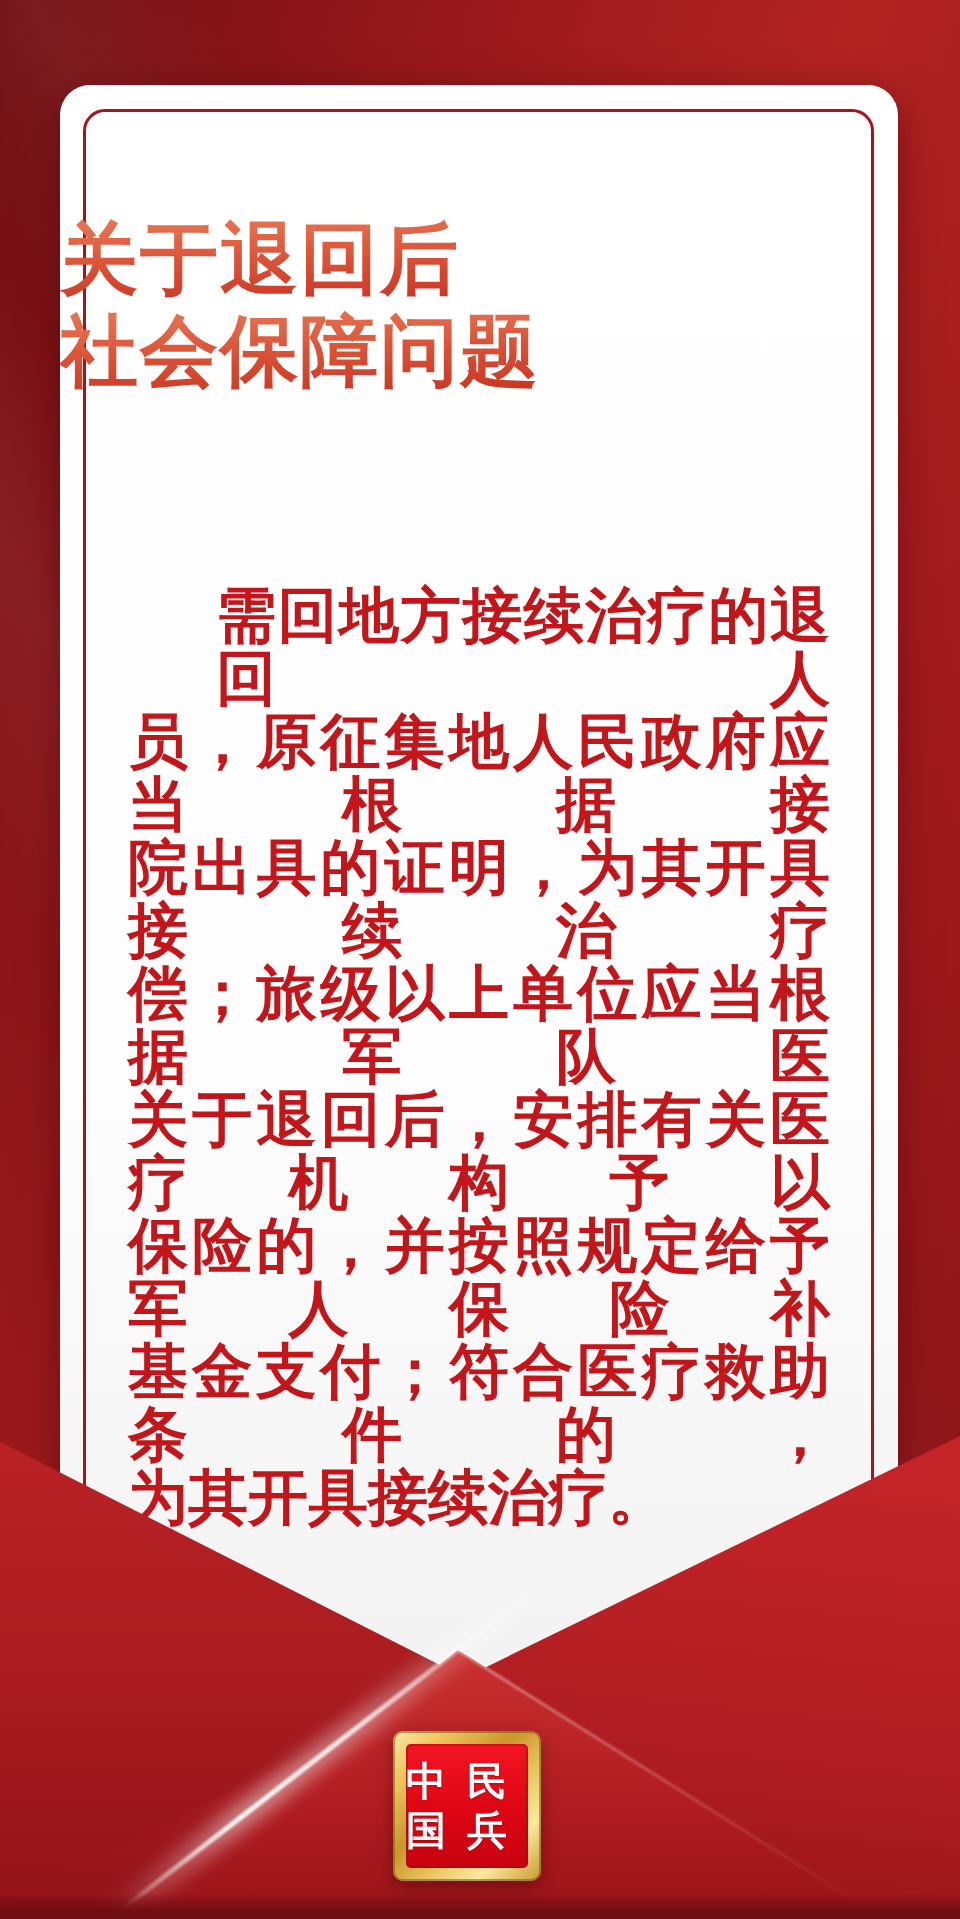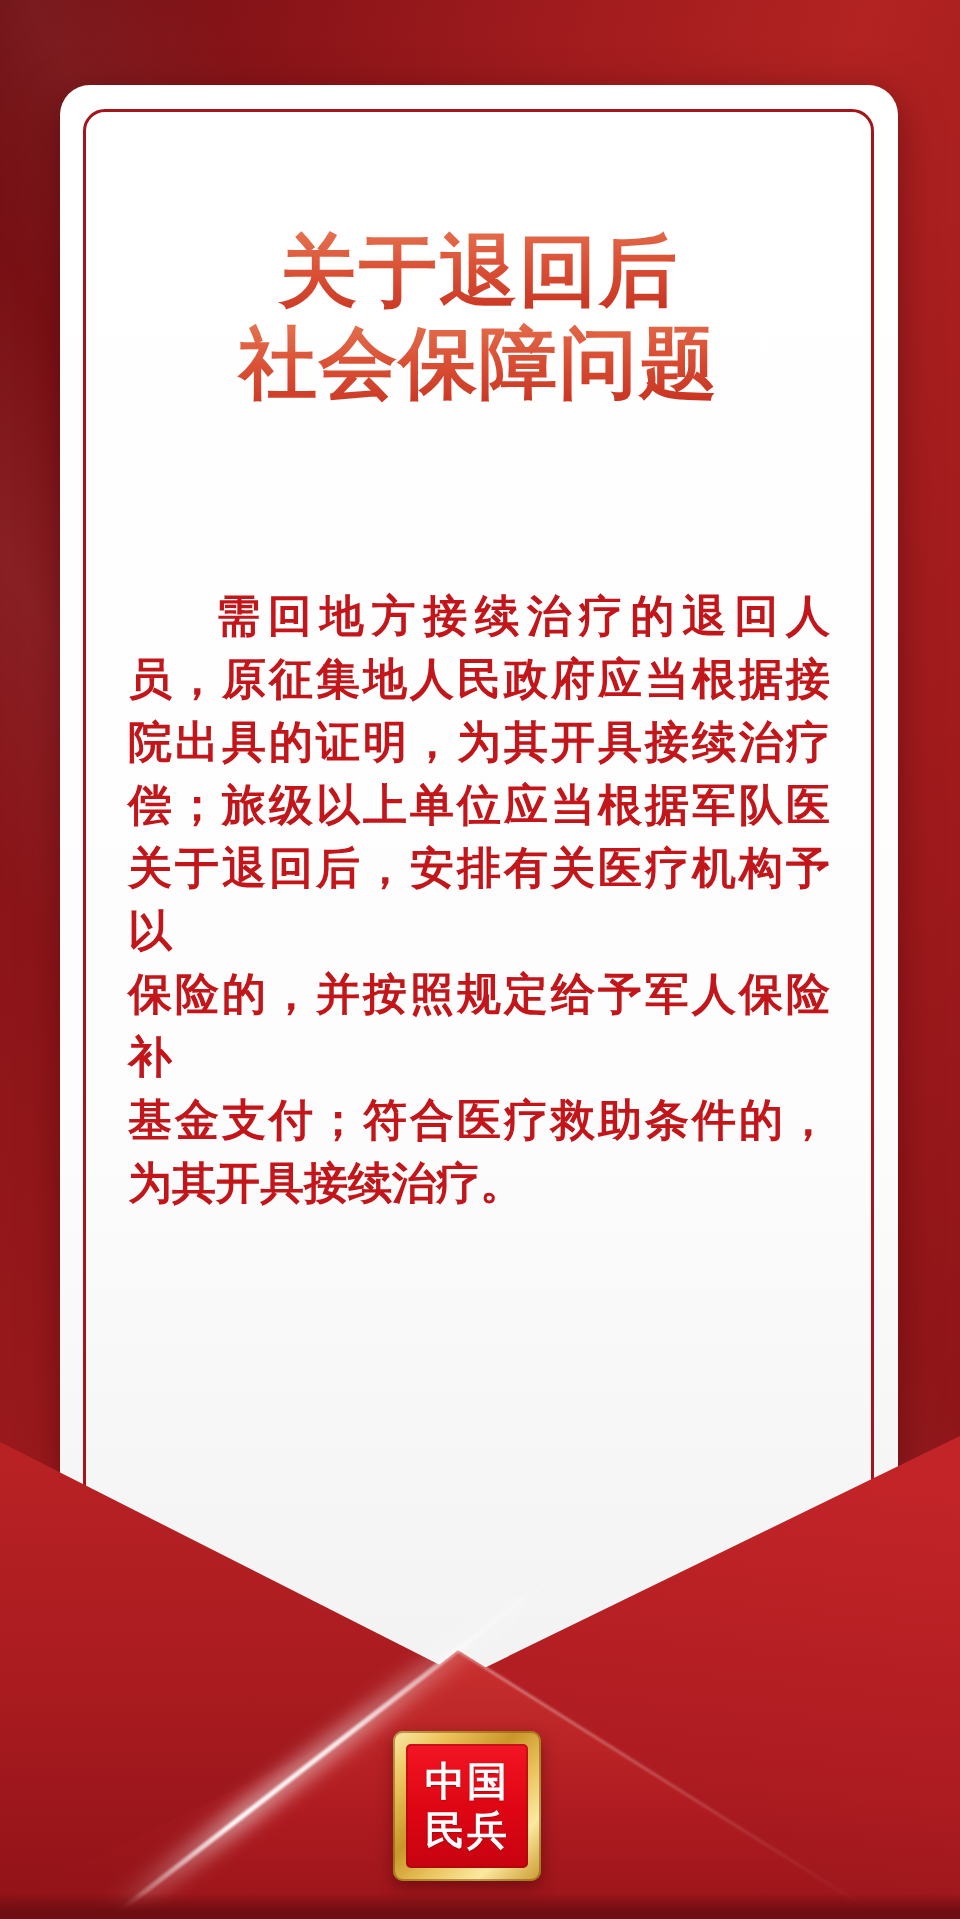--- a/index.html
+++ b/index.html
@@ -22,36 +22,36 @@
     background:linear-gradient(180deg,#ffffff 0%,#fdfdfd 55%,#efeeee 100%);
     border-radius:30px 30px 0 0;
     box-shadow:0 10px 40px rgba(70,0,8,.55);
   }
   .card-border{
     position:absolute;left:23px;right:24px;top:24px;bottom:-12px;
     border:3px solid #a5161c;border-radius:22px;
   }
   
   .title{
-    position:absolute;left:0;right:0;top:141px;text-align:center;
+    position:absolute;left:0;right:0;top:129px;text-align:left;
     font-family:"Liberation Serif","DejaVu Serif",serif;
     font-weight:700;font-size:78px;line-height:92px;letter-spacing:2px;
     color:#cf3a26;
   }
   @supports ((-webkit-background-clip:text) or (background-clip:text)){
     .title div{
       background:linear-gradient(178deg,#e87c58 0%,#da5136 45%,#c22a1b 100%);
       -webkit-background-clip:text;background-clip:text;
       color:transparent;
     }
   }
   
   .body-text{
     position:absolute;left:68px;top:499px;width:702px;
-    font-weight:900;font-size:44px;line-height:63px;
+    font-weight:900;font-size:60px;line-height:63px;
     color:#c2161b;
   }
   .body-line{text-align:justify;text-align-last:justify;}
   .body-line.first{padding-left:88px;}
   .body-line.last{text-align:left;text-align-last:left;}
   
   .fold{position:absolute;inset:0;}
   .fold-left{
     clip-path:polygon(0 1442px,941px 1919px,0 1919px);
     background:linear-gradient(180deg,#bb2326 74%,#a91b1f 88%,#901218 100%);
@@ -93,21 +93,21 @@
   .badge{
     position:absolute;left:393px;top:1731px;width:148px;height:150px;
     border-radius:10px;box-sizing:border-box;padding:13px;
     background:linear-gradient(135deg,#f9e9a8 0%,#eec65f 18%,#c9962a 42%,#e9c35c 60%,#fbe9a0 78%,#c9992e 100%);
     box-shadow:0 6px 16px rgba(60,0,5,.45),inset 0 0 0 2px rgba(130,85,10,.55);
   }
   .badge-inner{
     width:100%;height:100%;border-radius:5px;box-sizing:border-box;
     background:linear-gradient(180deg,#f31523 0%,#dd0513 55%,#c70310 100%);
     box-shadow:inset 0 0 0 2px rgba(150,10,10,.45);
-    display:flex;flex-direction:column;align-items:center;justify-content:center;
+    display:flex;align-items:center;justify-content:center;
   }
   .badge-inner div{
     color:#ffffff;font-weight:900;font-size:40px;line-height:49px;letter-spacing:2px;
     text-shadow:0 1px 2px rgba(120,0,0,.4);
   }
 </style>
 </head>
 <body>
 
 <div id="canvas">

